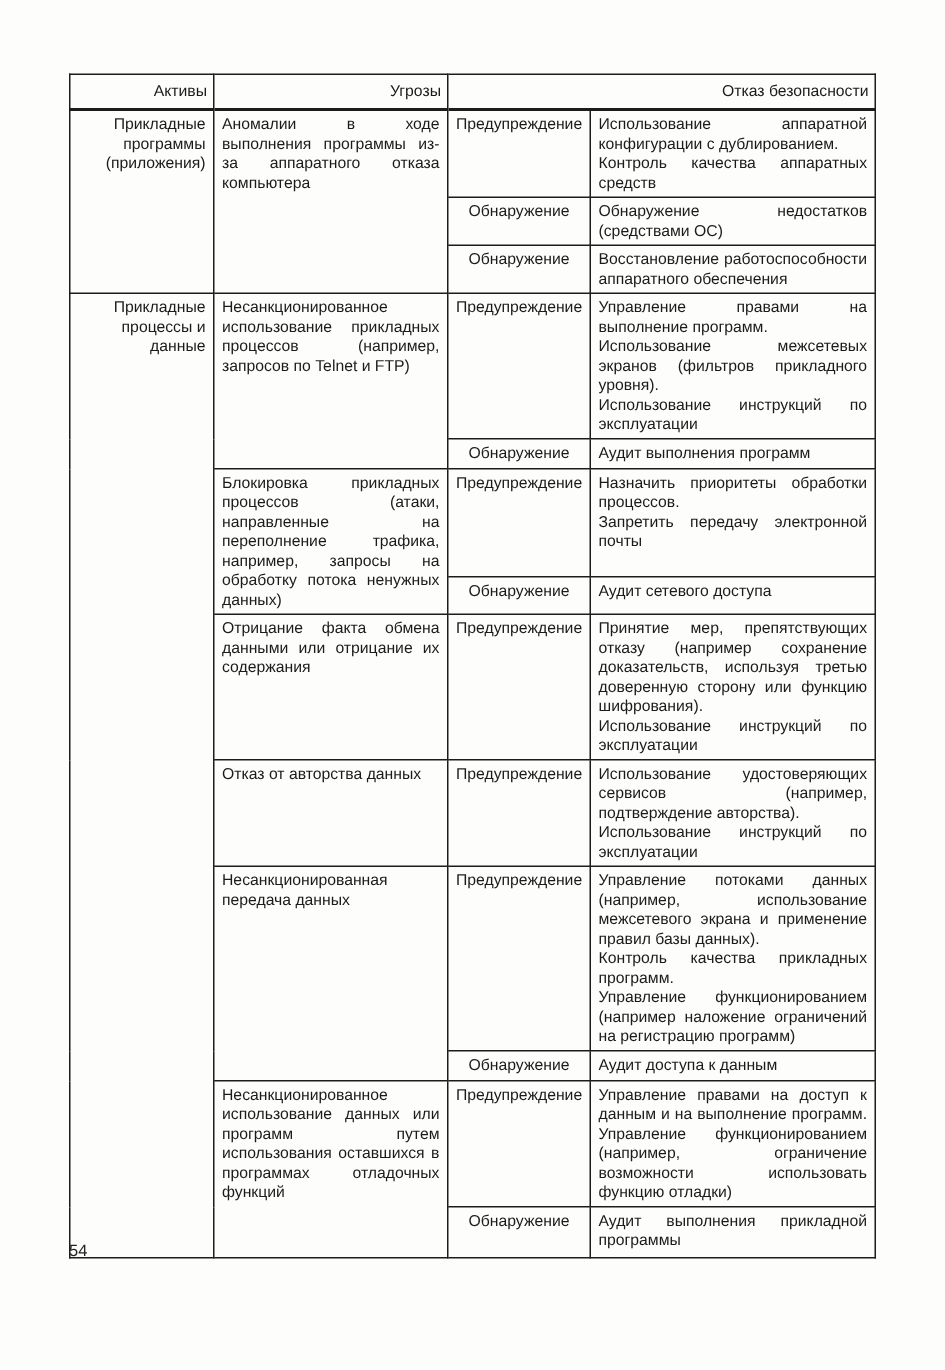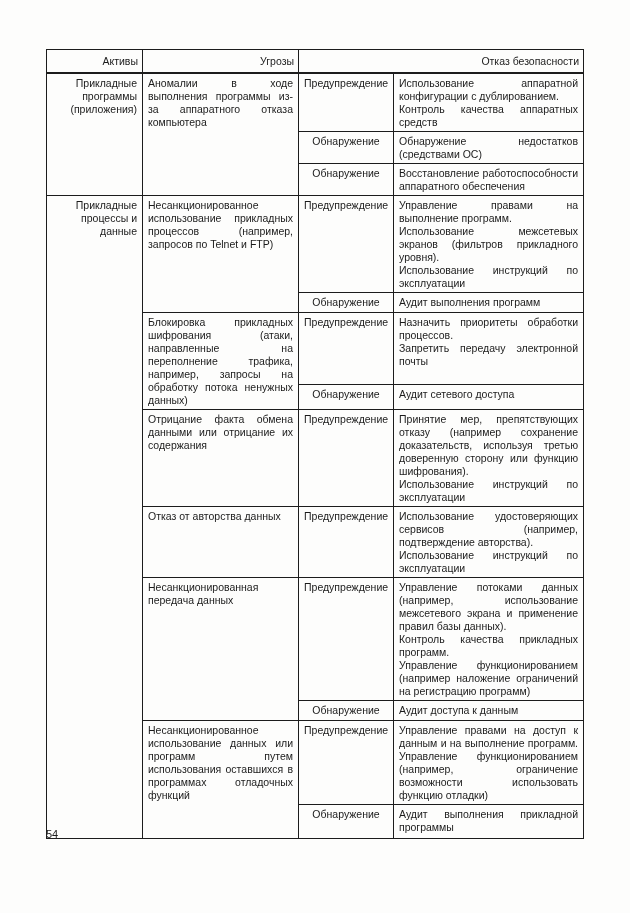--- a/index.html
+++ b/index.html
@@ -110,21 +110,21 @@
           <td class="obj">Управление правами на выполнение программ.
 Использование межсетевых экранов (фильтров прикладного уровня).
 Использование инструкций по эксплуатации</td>
         </tr>
         <tr class="h20">
           <td class="mode">Обнаружение</td>
           <td class="obj">Аудит выполнения программ</td>
         </tr>
 
         <tr class="h59">
-          <td class="threat" rowspan="2">Блокировка прикладных шифрования (атаки, направленные на переполнение трафика, например, запросы на обработку потока ненужных данных)</td>
+          <td class="threat" rowspan="2">Блокировка прикладных процессов (атаки, направленные на переполнение трафика, например, запросы на обработку потока ненужных данных)</td>
           <td class="mode">Предупреждение</td>
           <td class="obj">Назначить приоритеты обработки процессов.
 Запретить передачу электронной почты</td>
         </tr>
         <tr class="h21">
           <td class="mode">Обнаружение</td>
           <td class="obj">Аудит сетевого доступа</td>
         </tr>
 
         <tr class="h90">

